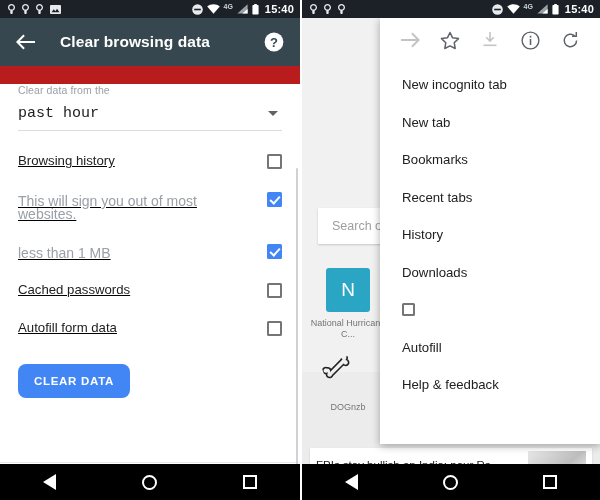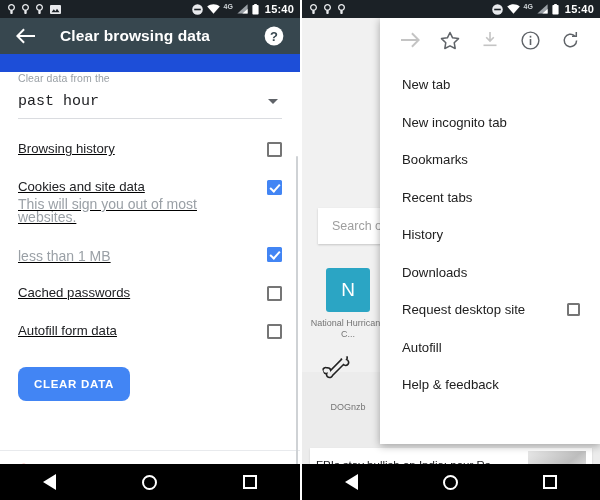--- a/index.html
+++ b/index.html
@@ -4,39 +4,39 @@
 <style>
   * { box-sizing: border-box; margin: 0; padding: 0; }
   html, body {
     width: 600px; height: 500px;
     font-family: "Liberation Sans", sans-serif;
     background: #ffffff;
     overflow: hidden;
   }
   .stage { position: relative; width: 600px; height: 500px; display: flex; }
 
-  .panel { position: relative; width: 300px; height: 500px; overflow: hidden; background: #1d4ed8; }
+  .panel { position: relative; width: 300px; height: 500px; overflow: hidden; background: #b91c1c; }
   .panel-right { border-left: 2px solid #ffffff; }
 
   
   .statusbar {
     height: 18px; background: #1b2126; color: #fff;
     display: flex; align-items: center; padding: 0 6px 0 8px;
     font-size: 10px; font-weight: bold; position: relative; z-index: 60;
   }
   .sb-left { display: flex; align-items: center; gap: 7px; }
   .sb-right { margin-left: auto; display: flex; align-items: center; gap: 4px; }
   .sb-time { font-size: 11px; letter-spacing: .2px; padding-left: 2px; }
   .ic { display: inline-block; line-height: 0; }
   .ic svg { display: block; }
   .g4 { font-size: 7px; color: #cfd4d8; font-weight: bold; position: relative; top: -3px; }
 
   
   .appbar {
-    height: 36px; background: #37474f; display: flex; align-items: center;
+    height: 48px; background: #37474f; display: flex; align-items: center;
     padding: 0 14px; color: #fff;
   }
   .appbar-title { font-size: 15.5px; font-weight: bold; margin-left: 22px; letter-spacing: .1px; }
   .appbar-spacer { flex: 1; }
   .icon-btn { width: 24px; height: 24px; display: flex; align-items: center; justify-content: center; }
 
   
   .content { padding: 0 18px; background: #fff; position: relative; height: 434px; }
   .label-small { font-size: 10.5px; color: #9aa0a6; margin-top: 18px; letter-spacing: .1px; }
   .select-row {
@@ -208,21 +208,20 @@
 
       <div class="opt">
         <div class="opt-texts">
           <div class="opt-title">Browsing history</div>
         </div>
         <div class="cbox"></div>
       </div>
 
       <div class="opt">
         <div class="opt-texts">
-          <div class="opt-title">Cookies and site data</div>
           <div class="opt-sub">This will sign you out of most websites.</div>
         </div>
         <div class="cbox checked"></div>
       </div>
 
       <div class="opt">
         <div class="opt-texts">
           <div class="opt-sub">less than 1 MB</div>
         </div>
         <div class="cbox checked"></div>
@@ -376,39 +375,38 @@
         </div>
         <div class="menu-icon">
           <svg width="19" height="19" viewBox="0 0 19 19">
               <path d="M15.6 9.5a6.2 6.2 0 1 1-2-4.6" fill="none" stroke="#5f6368" stroke-width="1.5"></path>
               <path d="M15.3 1v4.3h-4.3" fill="none" stroke="#5f6368" stroke-width="1.5"></path>
             </svg>
         </div>
       </div>
       <div class="menu-items">
         <div class="menu-item">
+          <span>New incognito tab</span>
+        </div>
+        <div class="menu-item">
           <span>New tab</span>
         </div>
         <div class="menu-item">
-          <span>New incognito tab</span>
-        </div>
-        <div class="menu-item">
           <span>Bookmarks</span>
         </div>
         <div class="menu-item">
           <span>Recent tabs</span>
         </div>
         <div class="menu-item">
           <span>History</span>
         </div>
         <div class="menu-item">
           <span>Downloads</span>
         </div>
         <div class="menu-item">
-          <span>Request desktop site</span>
           <span class="menu-cb"></span>
         </div>
         <div class="menu-item">
           <span>Autofill</span>
         </div>
         <div class="menu-item">
           <span>Help &amp; feedback</span>
         </div>
       </div>
     </div>

